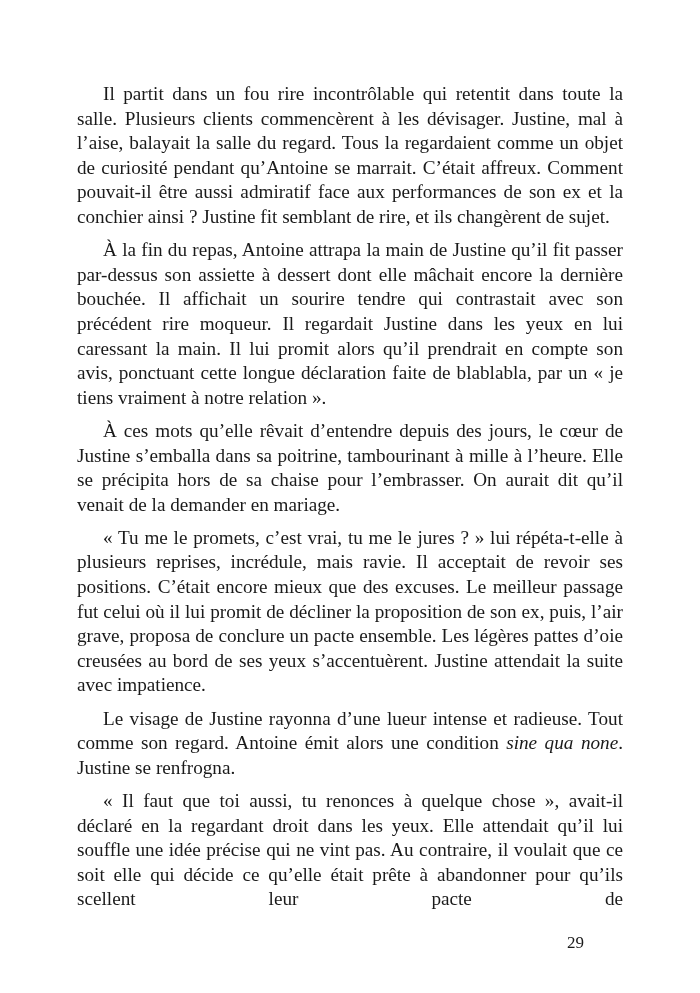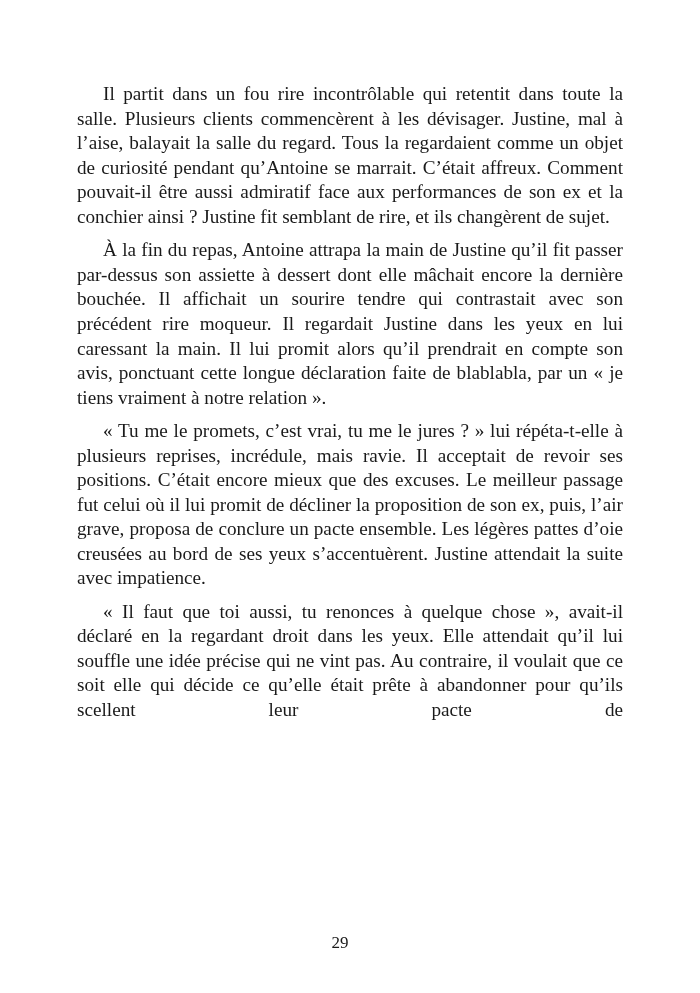--- a/index.html
+++ b/index.html
@@ -19,30 +19,31 @@
     text-indent: 26px;
     text-align: justify;
     hyphens: manual;
   }
   .para em { font-style: italic; }
   .page-number {
     position: absolute;
     top: 933px;
     left: 0;
     width: 584px;
-    text-align: center;
+    text-align: right;
     font-family: "Liberation Serif", "DejaVu Serif", serif;
     font-size: 17px;
     color: #1a1a1a;
-    padding-left: 48px;
   }
 </style>
 </head>
 <body>
 
 <div class="page">
   <p class="para">Il partit dans un fou rire incontrôlable qui retentit dans toute la salle. Plusieurs clients commencèrent à les dévisager. Justine, mal à l’aise, balayait la salle du regard. Tous la regardaient comme un objet de curiosité pendant qu’Antoine se marrait. C’était affreux. Comment pouvait-il être aussi admiratif face aux performances de son ex et la conchier ainsi ? Justine fit semblant de rire, et ils changèrent de sujet.</p>
   <p class="para">À la fin du repas, Antoine attrapa la main de Justine qu’il fit passer par-dessus son assiette à dessert dont elle mâchait encore la dernière bouchée. Il affichait un sourire tendre qui contrastait avec son précédent rire moqueur. Il regardait Justine dans les yeux en lui caressant la main. Il lui promit alors qu’il prendrait en compte son avis, ponctuant cette longue déclaration faite de blablabla, par un « je tiens vraiment à notre relation ».</p>
+  <p class="para">À ces mots qu’elle rêvait d’entendre depuis des jours, le cœur de Justine s’emballa dans sa poitrine, tambourinant à mille à l’heure. Elle se précipita hors de sa chaise pour l’embrasser. On aurait dit qu’il venait de la demander en mariage.</p>
   <p class="para">« Tu me le promets, c’est vrai, tu me le jures ? » lui répéta-t-elle à plusieurs reprises, incrédule, mais ravie. Il acceptait de revoir ses positions. C’était encore mieux que des excuses. Le meilleur passage fut celui où il lui promit de décliner la proposition de son ex, puis, l’air grave, proposa de conclure un pacte ensemble. Les légères pattes d’oie creusées au bord de ses yeux s’accentuèrent. Justine attendait la suite avec impatience.</p>
+  <p class="para"><span>Le visage de Justine rayonna d’une lueur intense et radieuse. Tout comme son regard. Antoine émit alors une condition </span><em>sine qua none</em><span>. Justine se renfrogna.</span></p>
   <p class="para" style="text-align-last: justify;">« Il faut que toi aussi, tu renonces à quelque chose », avait-il déclaré en la regardant droit dans les yeux. Elle attendait qu’il lui souffle une idée précise qui ne vint pas. Au contraire, il voulait que ce soit elle qui décide ce qu’elle était prête à abandonner pour qu’ils scellent leur pacte de</p>
 </div>
 
 <div class="page-number">29</div>
 
 </body></html>

